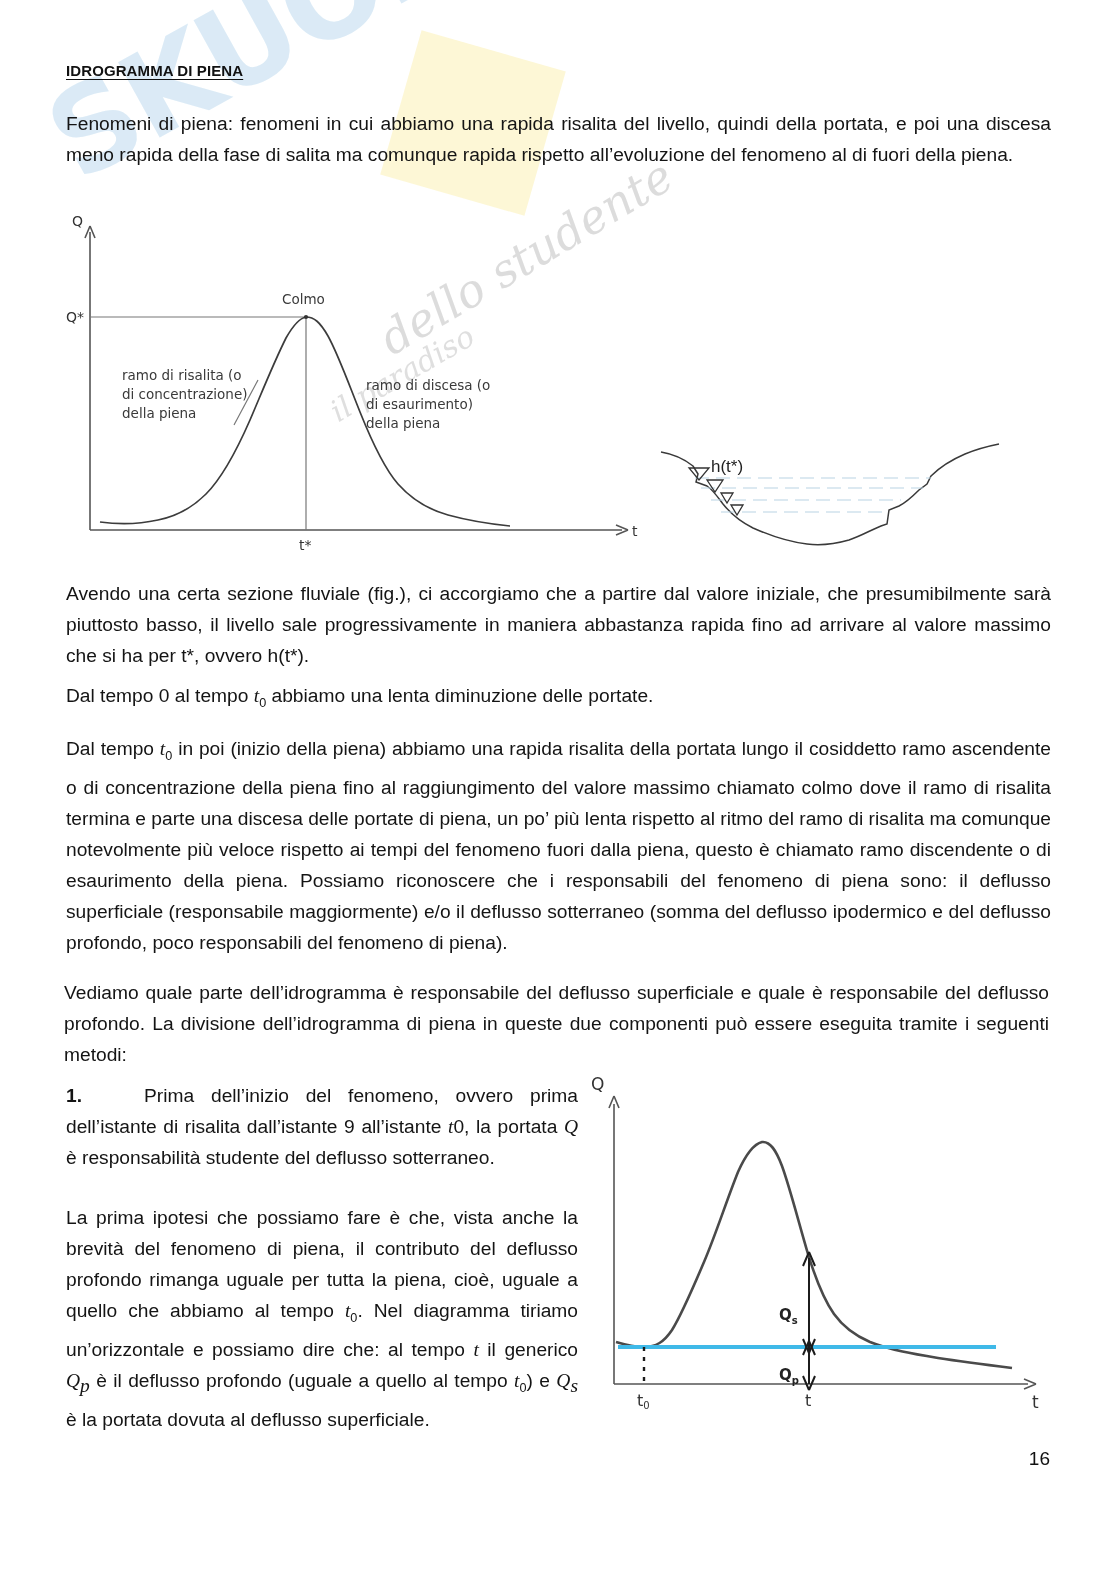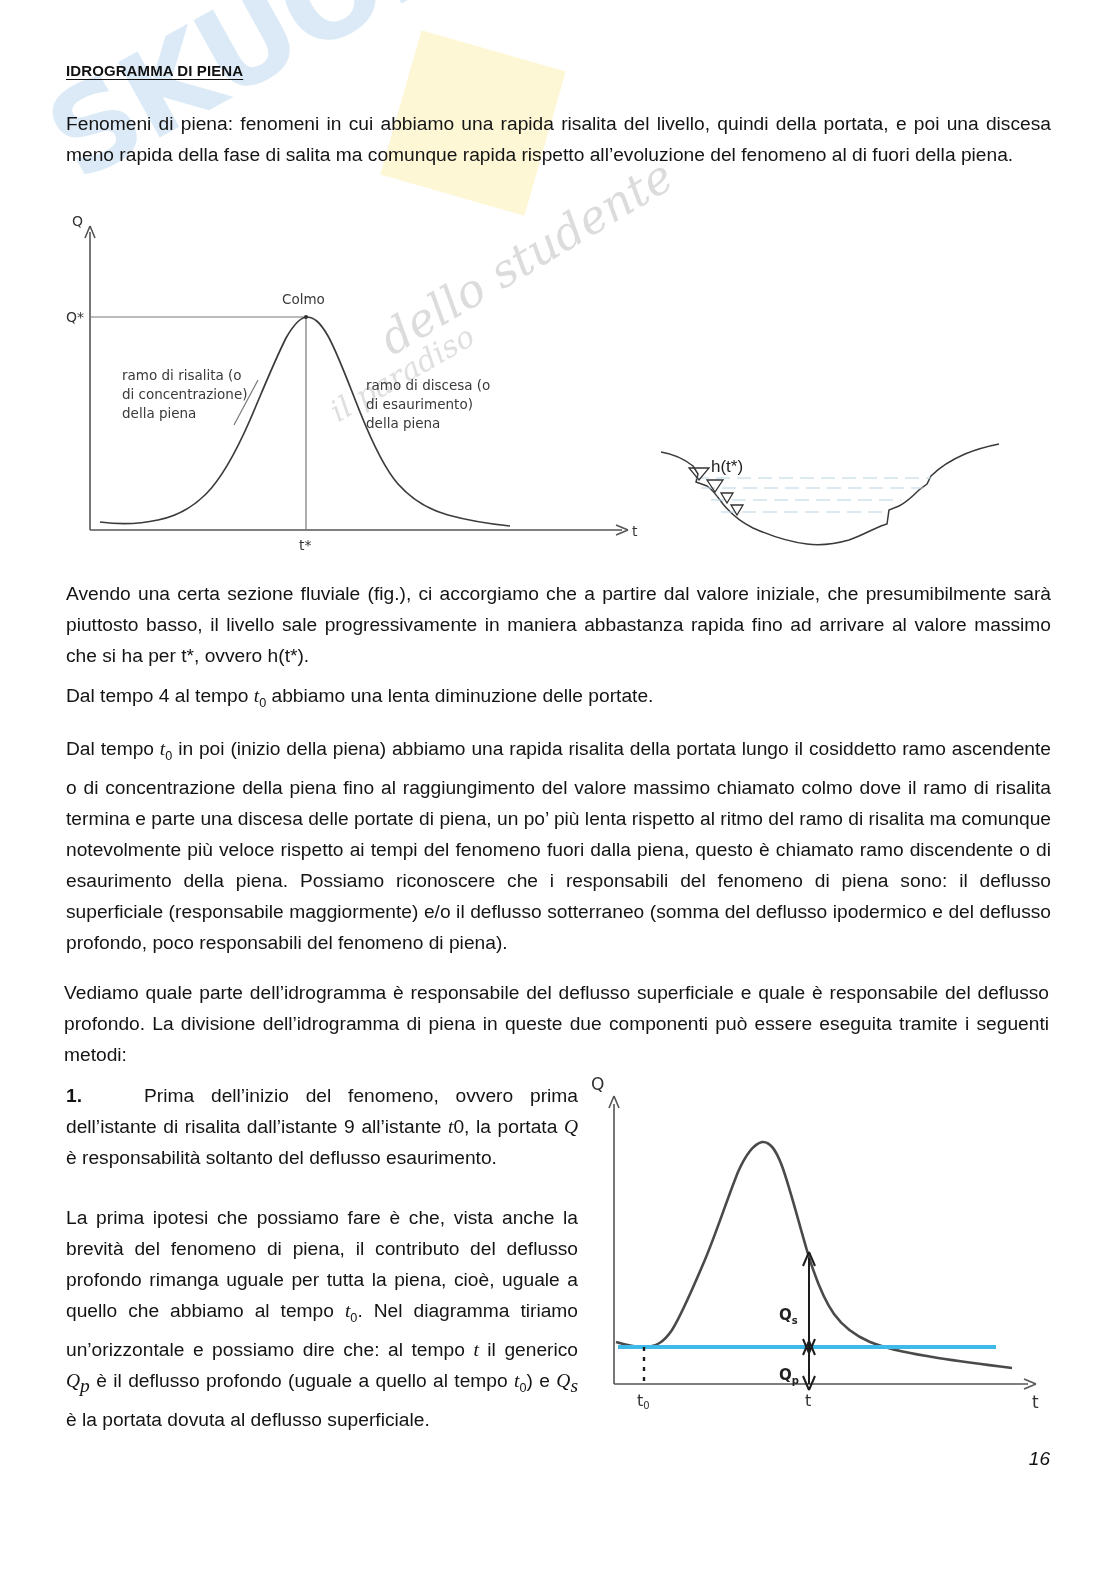--- a/index.html
+++ b/index.html
@@ -148,21 +148,20 @@
     width: 490px;
     height: 352px;
   }
 
   .page-num {
     position: absolute;
     right: 66px;
     top: 1448px;
     font-size: 19px;
     color: #111;
-    font-style: italic;
   }
 
   svg { display:block; overflow: visible; }
   .axis { stroke:#555; stroke-width:1.6; fill:none; }
   .axis-thin { stroke:#777; stroke-width:1.2; fill:none; }
   .curve { stroke:#3c3c3c; stroke-width:1.7; fill:none; }
   .curve-dark { stroke:#4a4a4a; stroke-width:2.6; fill:none; }
   .lbl { font-family:"DejaVu Sans", sans-serif; font-size:13.5px; fill:#3a3a3a; }
   .lbl-axis { font-family:"DejaVu Sans", sans-serif; font-size:14px; fill:#333; }
   .lbl-q { font-family:"DejaVu Sans", sans-serif; font-size:15px; fill:#222; font-weight:bold; }
@@ -265,27 +264,27 @@
         <path class="tri" d="M 52 50 L 68 50 L 60 62 Z"></path>
         <path class="tri" d="M 66 63 L 78 63 L 72 73 Z"></path>
         <path class="tri" d="M 76 75 L 88 75 L 82 85 Z"></path>
 
         <text x="56" y="42" style="font-family:'Liberation Sans',sans-serif;font-size:17px;fill:#1f1f1f;">h(t*)</text>
       </svg>
     </div>
 
     <p class="para" id="para-avendo"><span>Avendo una certa sezione fluviale (fig.), ci accorgiamo che a partire dal valore iniziale, che presumibilmente sarà piuttosto basso, il livello sale progressivamente in maniera abbastanza rapida fino ad arrivare al valore massimo che si ha per t*, ovvero </span><span class="b">h(t*)</span><span>.</span></p>
 
-    <p class="para" id="para-dal0"><span>Dal tempo 4 al tempo </span><span class="i">t</span><sub>0</sub><span> abbiamo una lenta diminuzione delle portate.</span></p>
+    <p class="para" id="para-dal0"><span>Dal tempo 0 al tempo </span><span class="i">t</span><sub>0</sub><span> abbiamo una lenta diminuzione delle portate.</span></p>
 
     <p class="para" id="para-dalt0"><span>Dal tempo </span><span class="i">t</span><sub>0</sub><span> in poi (inizio della piena) abbiamo una rapida risalita della portata lungo il cosiddetto </span><span class="b">ramo ascendente</span><span> o </span><span class="b">di concentrazione</span><span> della piena fino al raggiungimento del valore massimo chiamato </span><span class="b">colmo</span><span> dove il ramo di risalita termina e parte una discesa delle portate di piena, un po’ più lenta rispetto al ritmo del ramo di risalita ma comunque notevolmente più veloce rispetto ai tempi del fenomeno fuori dalla piena, questo è chiamato </span><span class="b">ramo discendente</span><span> o </span><span class="b">di esaurimento</span><span> della piena. Possiamo riconoscere che i responsabili del fenomeno di piena sono: </span><span class="b">il deflusso superficiale</span><span> (responsabile maggiormente) e/o il </span><span class="b">deflusso sotterraneo</span><span> (somma del deflusso ipodermico e del deflusso profondo, poco responsabili del fenomeno di piena).</span></p>
 
     <p class="para" id="para-vediamo">Vediamo quale parte dell’idrogramma è responsabile del deflusso superficiale e quale è responsabile del deflusso profondo. La divisione dell’idrogramma di piena in queste due componenti può essere eseguita tramite i seguenti metodi:</p>
 
-    <p class="para" id="para-item1"><span class="item-num">1.</span><span class="item-gap"></span><span>Prima dell’inizio del fenomeno, ovvero prima dell’istante di risalita dall’istante 9 all’istante </span><span class="i">t</span><span>0</span><span>, la portata </span><span class="i">Q</span><span> è responsabilità soltanto del deflusso esaurimento.</span></p>
+    <p class="para" id="para-item1"><span class="item-num">1.</span><span class="item-gap"></span><span>Prima dell’inizio del fenomeno, ovvero prima dell’istante di risalita dall’istante 9 all’istante </span><span class="i">t</span><span>0</span><span>, la portata </span><span class="i">Q</span><span> è responsabilità studente del deflusso sotterraneo.</span></p>
 
     <p class="para" id="para-item1b"><span>La prima ipotesi che possiamo fare è che, vista anche la brevità del fenomeno di piena, il contributo del deflusso profondo </span><span class="b">rimanga uguale per tutta la piena</span><span>, cioè, uguale a quello che abbiamo al tempo </span><span class="i">t</span><sub>0</sub><span>. Nel diagramma tiriamo un’orizzontale e possiamo dire che: al tempo </span><span class="i">t</span><span> il generico </span><span class="i">Q</span><sub class="i">p</sub><span> è il deflusso profondo (uguale a quello al tempo </span><span class="i">t</span><sub>0</sub><span>) e </span><span class="i">Q</span><sub class="i">s</sub><span> è la portata dovuta al deflusso superficiale.</span></p>
 
     <div class="fig3">
       <svg width="490" height="352" viewBox="0 0 490 352">
 
         <path class="axis" d="M 48 42 L 48 322"></path>
         <path class="axis" d="M 48 34 L 43 46 M 48 34 L 53 46"></path>
 
         <path class="axis" d="M 48 322 L 462 322"></path>

